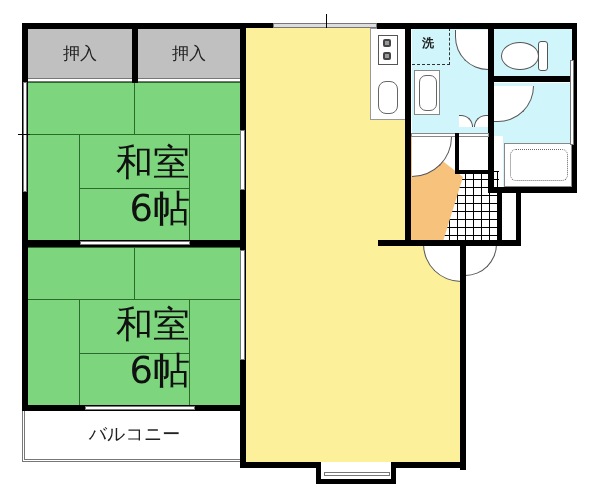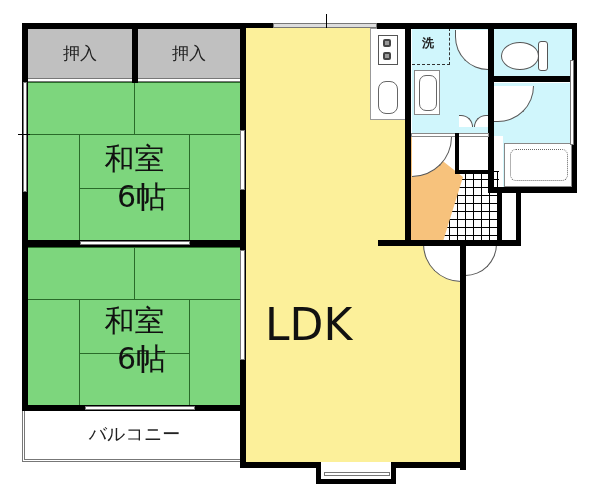--- a/index.html
+++ b/index.html
@@ -2,21 +2,21 @@
 <html><head>
   <meta charset="utf-8">
   <style>
     html, body { margin:0; padding:0; background:#ffffff; }
     body { width:600px; height:501px; position:relative; overflow:hidden; font-family:"DejaVu Sans", sans-serif; }
     .abs { position:absolute; box-sizing:border-box; }
     .wall { position:absolute; background:#000; }
     .closet { background:#c0c0c0; display:flex; align-items:center; justify-content:center; font-size:17px; color:#222; }
     .tatami { background:#7dd67d; }
     .mat { position:absolute; border:1px solid #2a6b2a; box-sizing:border-box; }
-    .room-label { position:absolute; font-size:30px; color:#111; text-align:center; line-height:1.25; }
+    .room-label { position:absolute; font-size:37px; color:#111; text-align:right; line-height:1.25; }
     .ldk { background:#fcf09a; }
     .wet { background:#d0f6fc; }
     .genkan { background:#f7c27c; }
     .tile {
       background-color:#fff;
       background-image:
         linear-gradient(#000 1px, transparent 1px),
         linear-gradient(90deg, #000 1px, transparent 1px);
       background-size:8px 8px;
     }
@@ -64,21 +64,20 @@
   </div>
 </div>
 
 <div class="abs" style="left:22px;top:410px;width:222px;height:52px;background:#fff;border:3px double #777;border-top:none;border-right:none;">
   <div style="position:absolute;left:0;right:0;top:12px;text-align:center;font-size:18px;color:#222;">バルコニー</div>
 </div>
 
 <div class="abs ldk" style="left:245px;top:26px;width:163px;height:220px;"></div>
 <div class="abs ldk" style="left:245px;top:242px;width:219px;height:224px;">
   <div class="room-label" style="left:20px;top:48px;width:140px;font-size:44px;text-align:left;line-height:1.6;">
-    <div>LDK</div>
   </div>
 </div>
 
 <div class="door-arc" style="left:423px;top:244px;width:38px;height:38px;border-radius:0 0 0 38px;border-top:none;border-right:none;"></div>
 <div class="door-arc" style="left:465px;top:244px;width:32px;height:32px;border-radius:0 0 32px 0;border-top:none;border-left:none;"></div>
 
 <div class="abs" style="left:370px;top:28px;width:36px;height:92px;background:#fff;border:1px solid #999;">
   <div class="abs" style="left:7px;top:6px;width:20px;height:30px;border:1.5px solid #555;background:#fff;">
     <div class="burner" style="left:4px;top:3px;"></div>
     <div class="burner" style="left:4px;top:16px;"></div>

